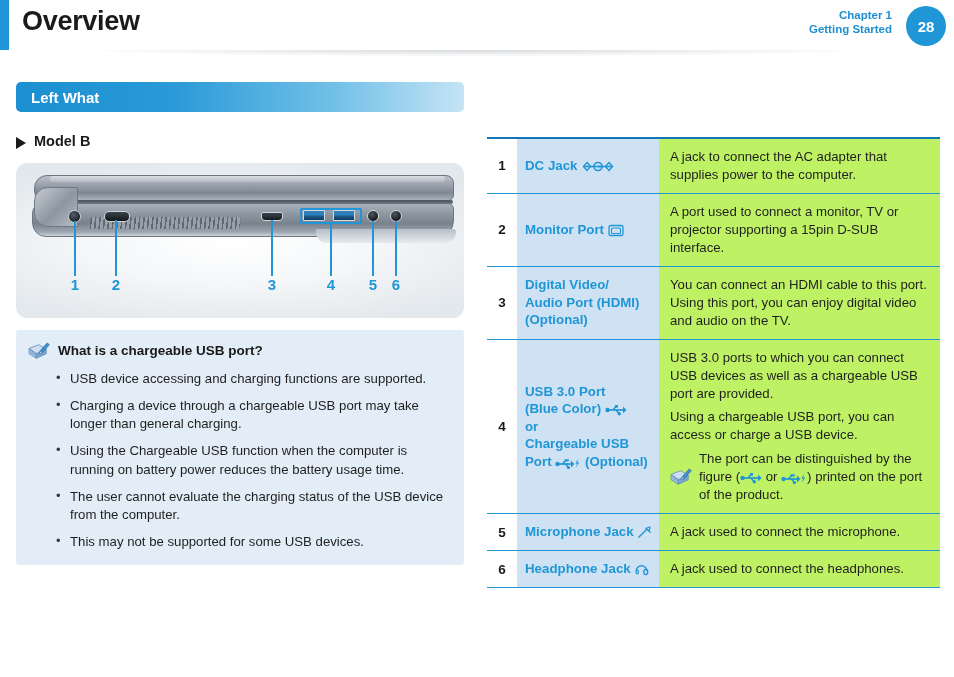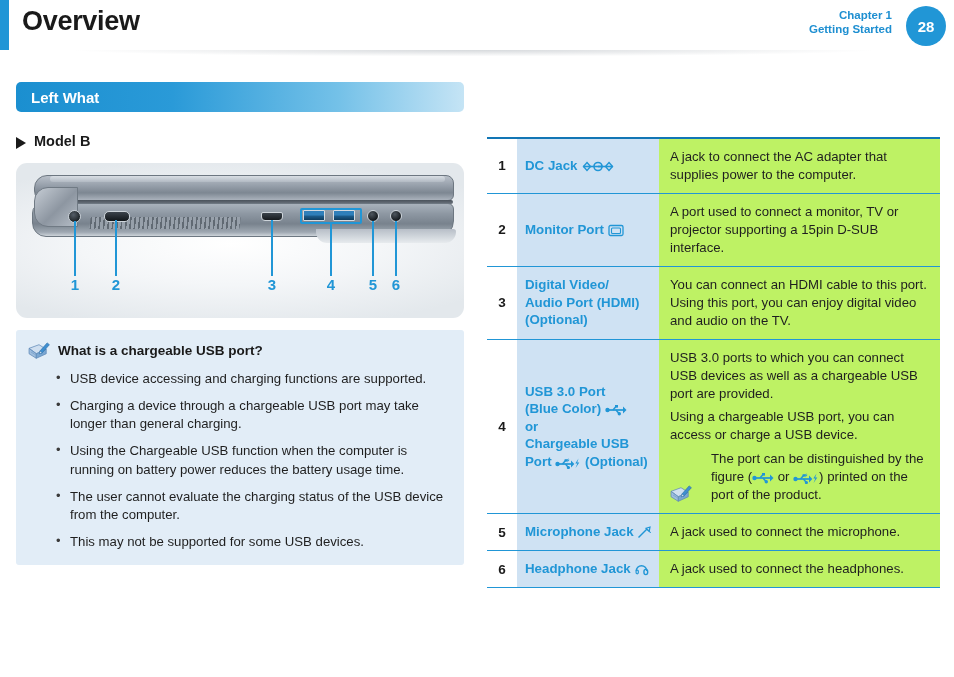--- a/index.html
+++ b/index.html
@@ -345,22 +345,22 @@
     padding: 9px 12px 9px 11px;
     line-height: 1.36;
   }
   td.desc p { margin-bottom: 6px; }
   td.desc p:last-child { margin-bottom: 0; }
 
   .inline-icon { display: inline-block; vertical-align: -3px; }
 
   .subnote {
     display: flex;
-    gap: 19px;
-    align-items: flex-end;
+    gap: 7px;
+    align-items: center;
     margin-top: 0;
   }
   .subnote-text {
     font-size: 13.2px;
     line-height: 1.36;
     color: #1f1f1f;
   }
 
   .nowrap { white-space: nowrap; }
 </style>

